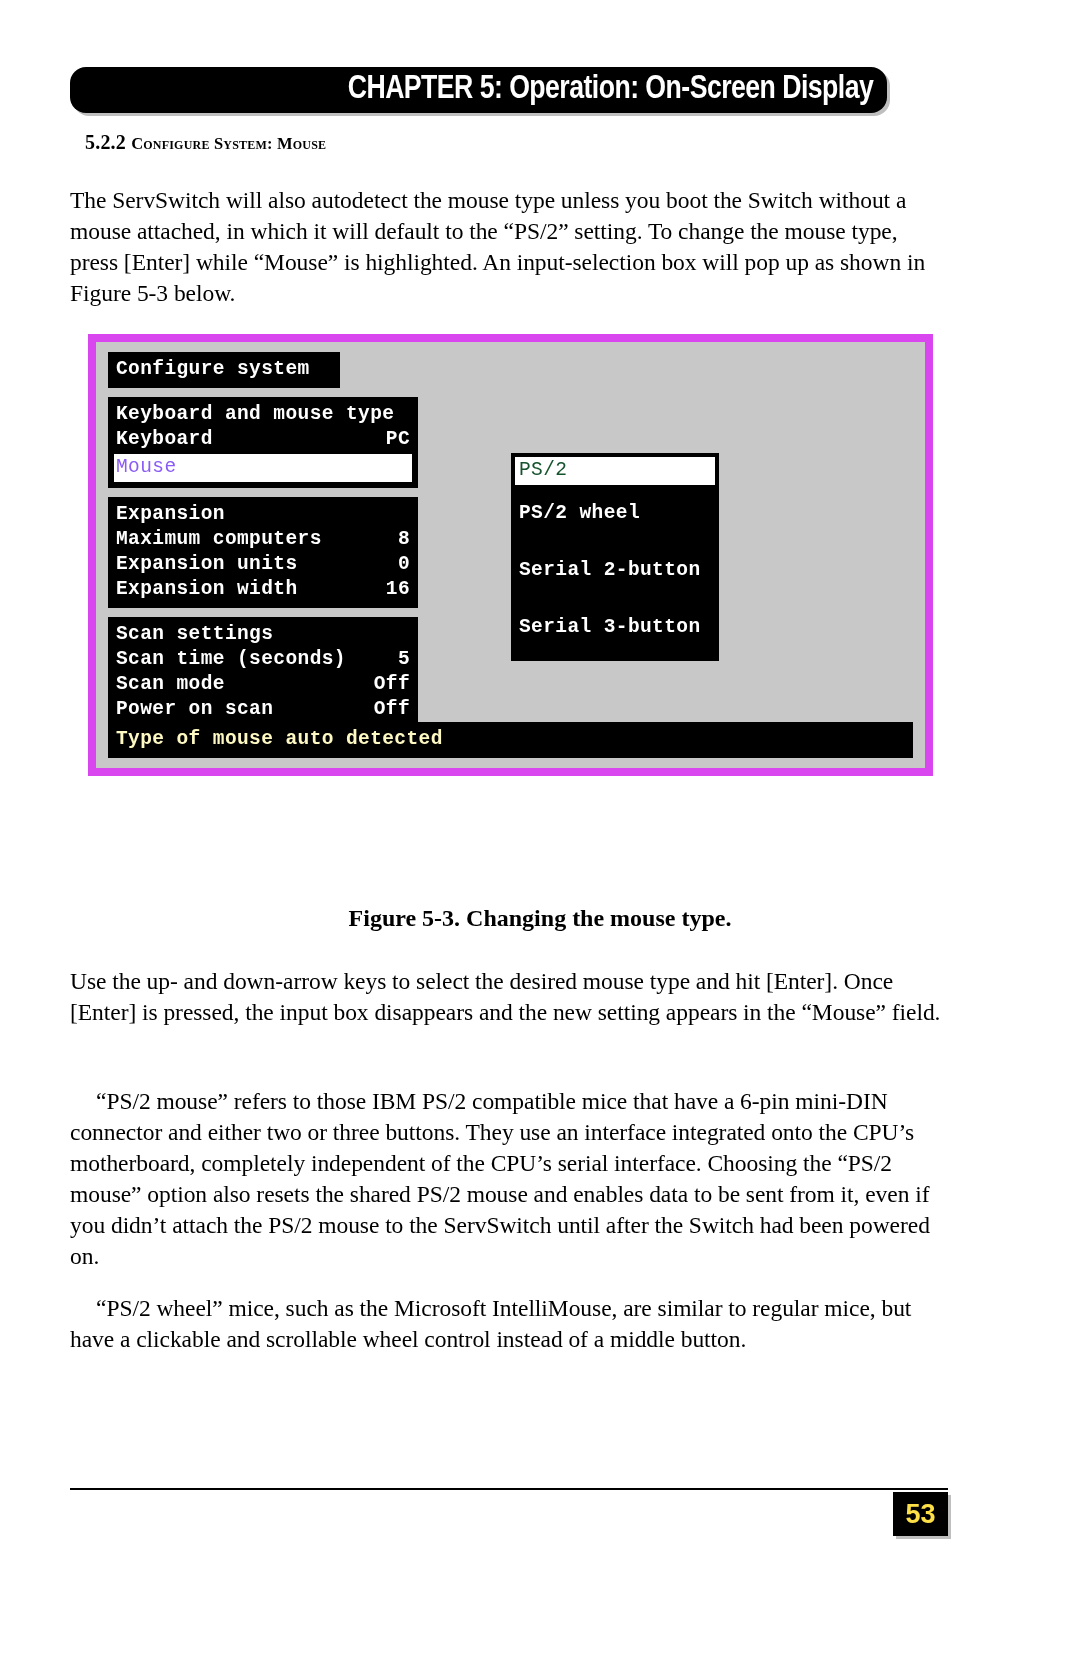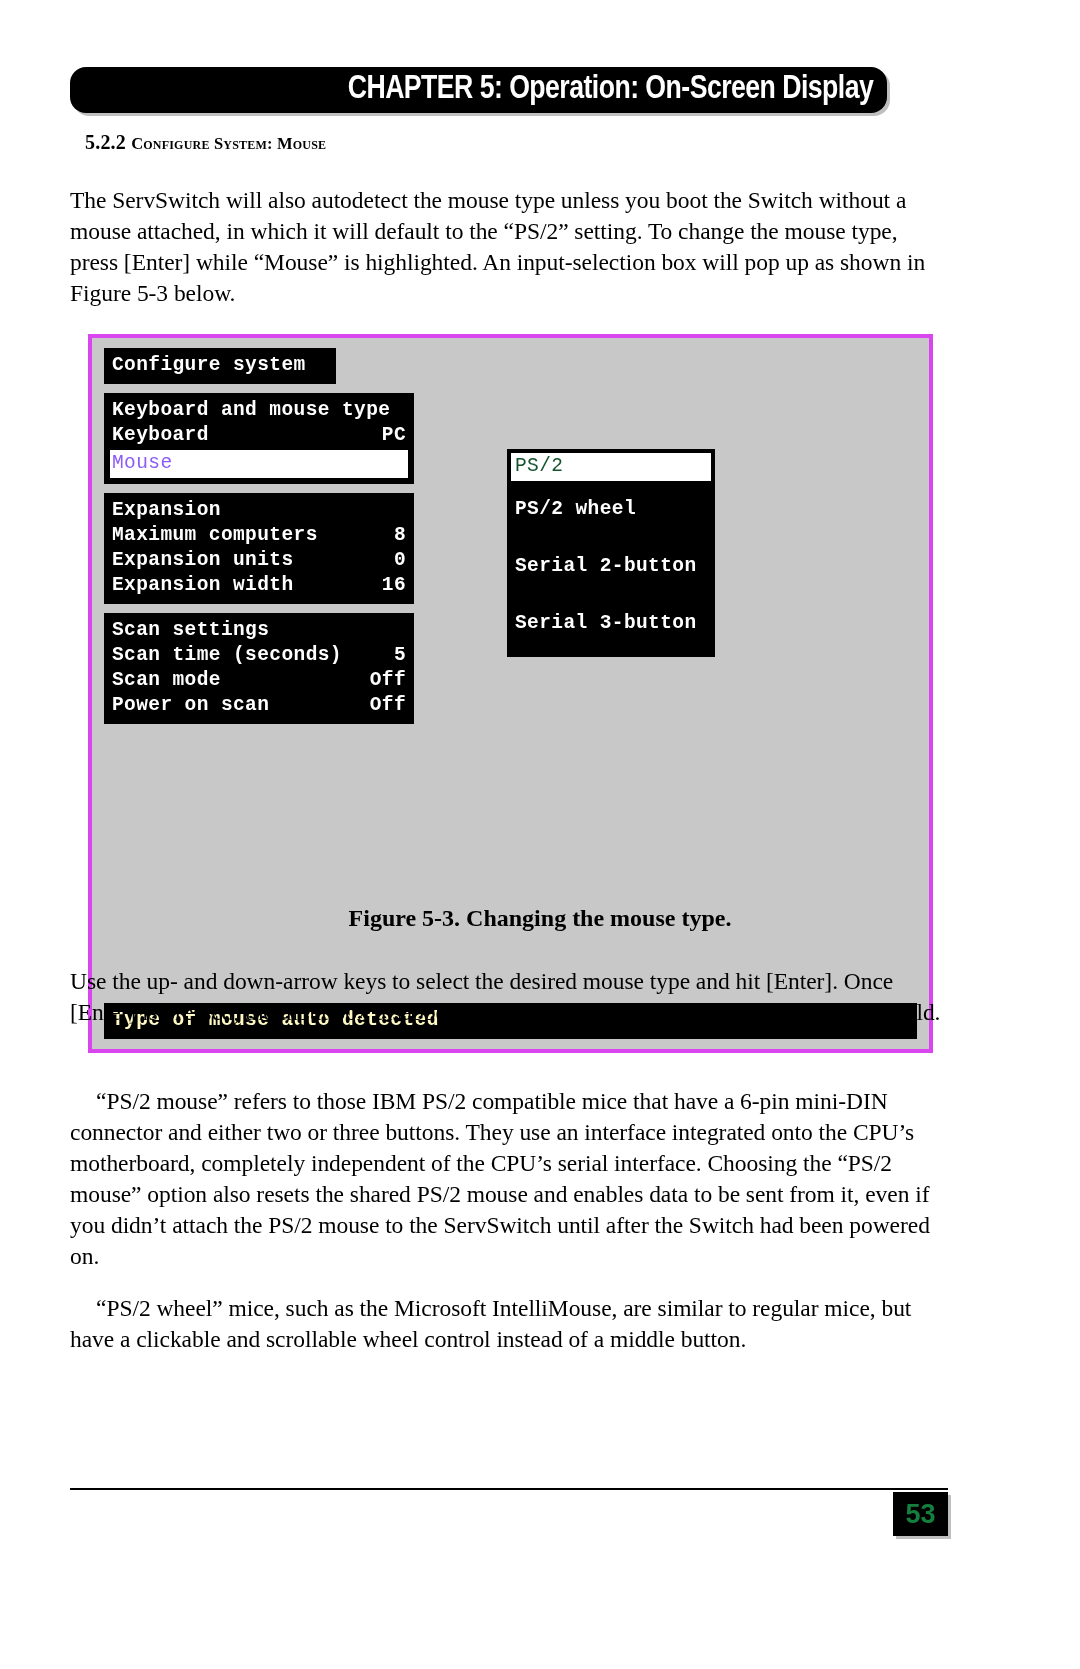--- a/index.html
+++ b/index.html
@@ -85,23 +85,23 @@
   #para-use    { top: 966px; }
   #para-ps2    { top: 1086px; }
   #para-wheel  { top: 1293px; }
 
   
   .figure {
     position: absolute;
     left: 88px;
     top: 334px;
     width: 845px;
-    height: 719px;
+    height: 442px;
     background: #c8c8c8;
-    border: 4px solid #d946ef;
+    border: 8px solid #d946ef;
     box-sizing: border-box;
   }
   .osd-col {
     position: absolute;
     left: 12px;
     top: 10px;
     width: 310px;
   }
   .osd-block {
     background: #000000;
@@ -207,21 +207,21 @@
     height: 2px;
     background: #000000;
   }
   .page-number-box {
     position: absolute;
     left: 893px;
     top: 1492px;
     width: 55px;
     height: 44px;
     background: #000000;
-    color: #15803d;
+    color: #fde047;
     font-family: "Liberation Sans", sans-serif;
     font-weight: bold;
     font-size: 27px;
     display: flex;
     align-items: center;
     justify-content: center;
     box-shadow: 3px 3px 0 0 #bfbfbf;
   }
 </style>
 </head>

